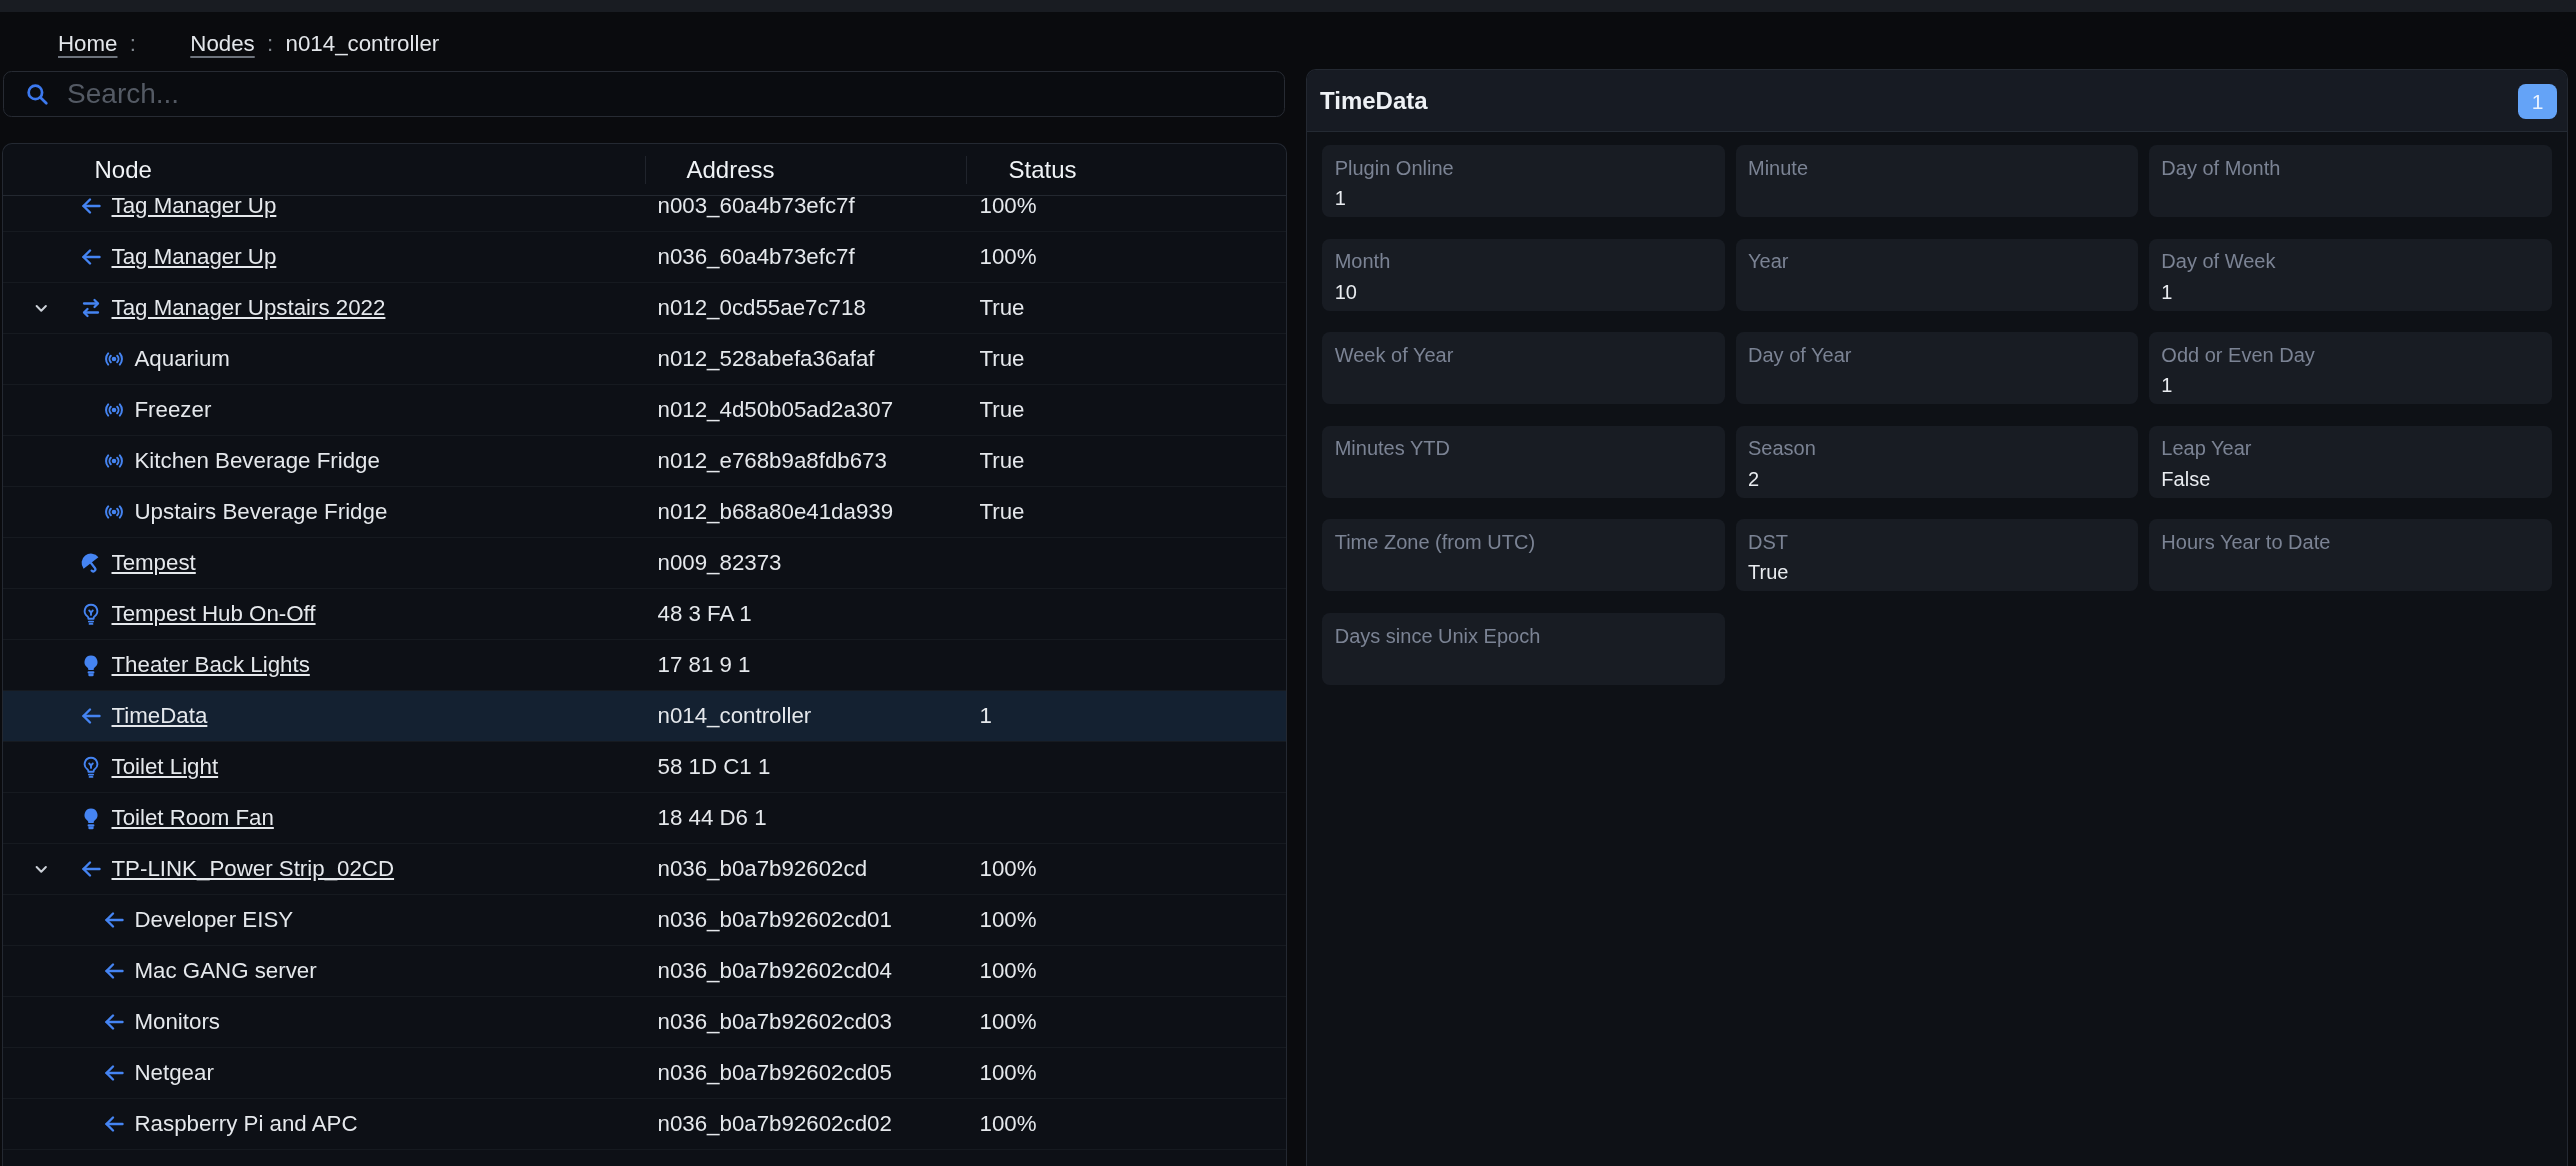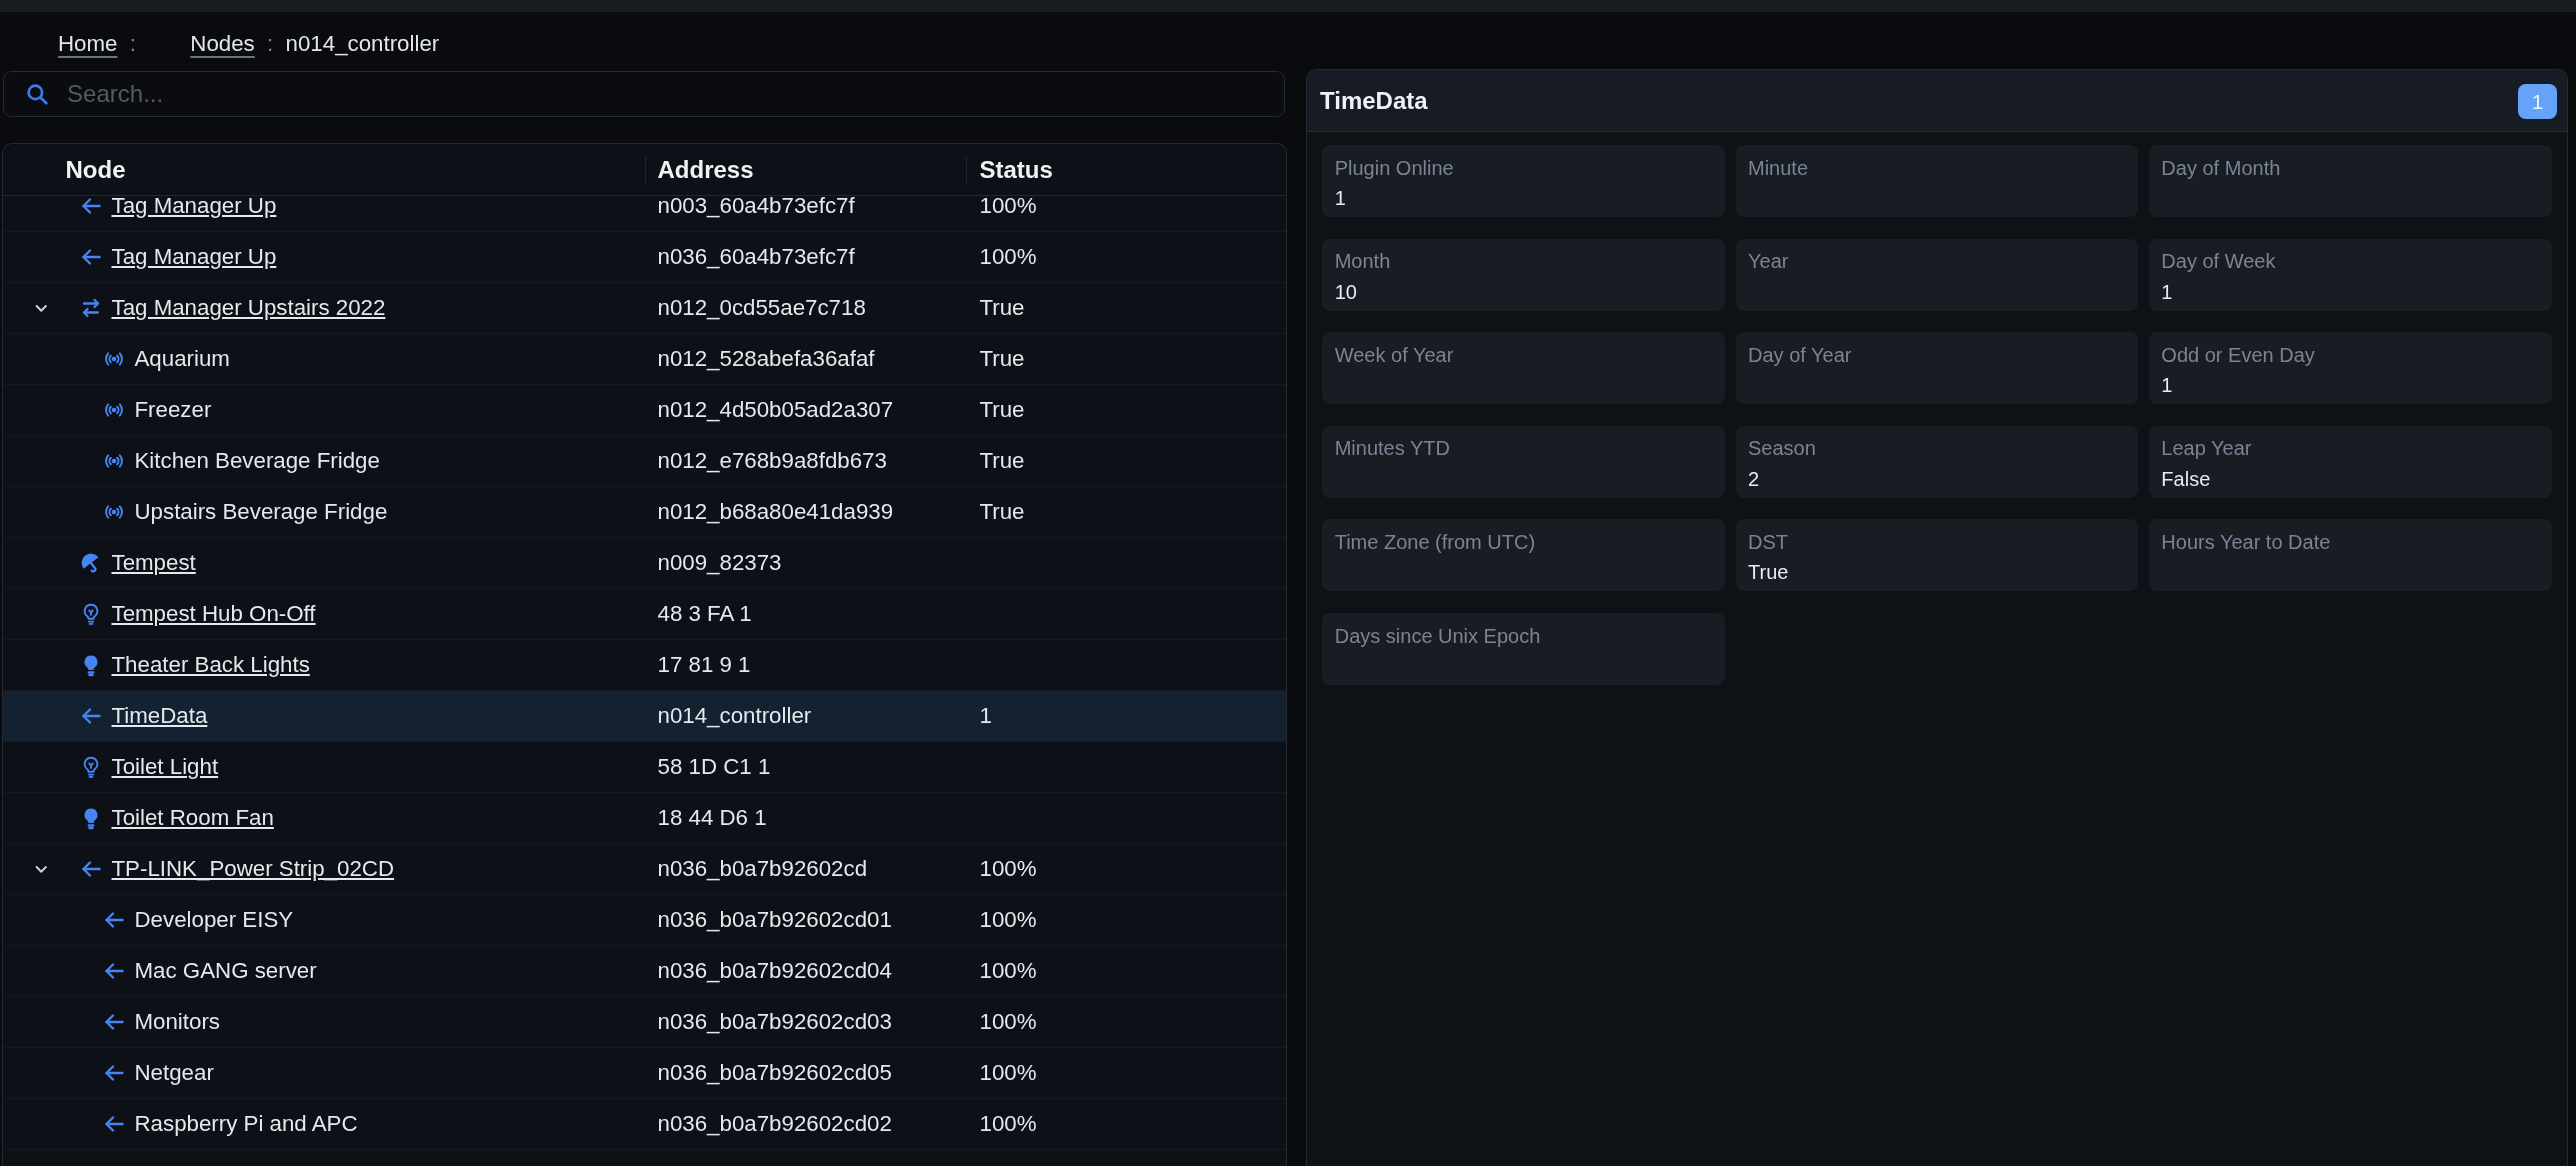--- a/index.html
+++ b/index.html
@@ -16,27 +16,27 @@
   
   .breadcrumb { position:absolute; left:16px; top:28px; height:31px; display:flex; align-items:center; gap:12.3px; font-size:22.3px; }
   .crumb-link { color:#e3e6ea; text-decoration:underline; text-decoration-color:#6d737c; text-decoration-thickness:1.5px; text-underline-offset:5.4px; cursor:pointer;margin-left:42px; }
   .crumb-sep { color:#82888f; }
   .crumb-current { color:#e3e6ea; }
 
   
   .search-bar { position:absolute; left:3.1px; top:71px; width:1282px; height:46px; background:#0a0c10; border:0.8px solid #272b33; border-radius:8.5px; display:flex; align-items:center; }
   .search-icon { width:26px; height:26px; margin-left:20px; color:#3c79ef; flex:0 0 auto; display:flex; }
   .search-icon svg { width:100%; height:100%; }
-  .search-input { flex:1; background:transparent; border:none; outline:none; color:#e8eaee; font-size:24px; margin-left:17px; font-family:"Liberation Sans", sans-serif; }
+  .search-input { flex:1; background:transparent; border:none; outline:none; color:#e8eaee; font-size:28px; margin-left:17px; font-family:"Liberation Sans", sans-serif; }
   .search-input::placeholder { color:#545a64; }
 
   
   .table-panel { position:absolute; left:1.5px; top:143px; width:1285px; height:1023px; background:#0d1016; border:0.8px solid #242932; border-bottom:none; border-radius:10px 10px 0 0; overflow:hidden; }
   .table-header { position:relative; height:52px; border-bottom:0.8px solid #232830; }
-  .th { position:absolute; top:50%; transform:translateY(-50%); font-size:24px; font-weight:700; color:#f0f3f6; }
+  .th { position:absolute; top:50%; transform:translateY(-50%); font-size:24px; font-weight:400; color:#f0f3f6;margin-left:29px; }
   .th-node { left:63px; } .th-addr { left:655px; } .th-status { left:977px; }
   .th-sep { position:absolute; top:12.3px; width:0.8px; height:28px; background:#20242c; }
   .th-sep1 { left:642px; } .th-sep2 { left:963px; }
 
   .rows-wrap { overflow:hidden; height:971px; }
   .row { position:relative; height:51px; }
   .row + .row { border-top:0.8px solid #161a20; }
   .row.clipped { margin-top:-16px; }
   .row.selected { background:#142131; }
   .chev { position:absolute; left:29px; top:50%; transform:translateY(-50%); width:18.5px; height:18.5px; color:#ccd1d8; display:none; }

